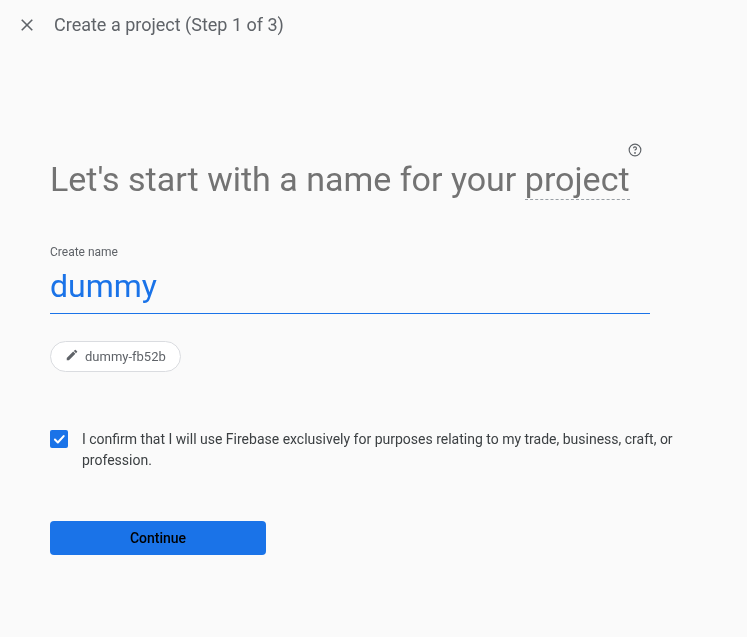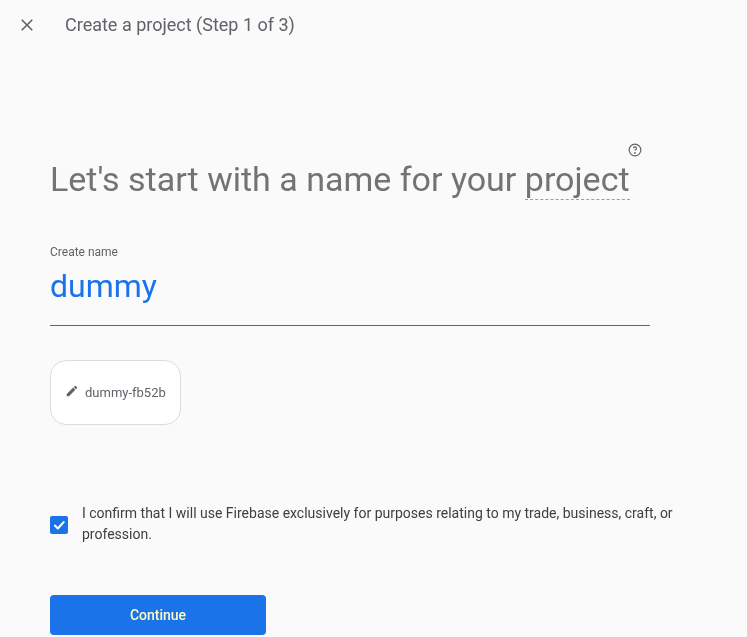--- a/index.html
+++ b/index.html
@@ -24,21 +24,20 @@
       color: #5f6368;
       cursor: pointer;
       display: flex;
       align-items: center;
       justify-content: center;
     }
     .header-title {
       font-size: 18px;
       color: #5f6368;
       font-weight: 400;
-      margin-left: 11px;
     }
     .content {
       padding: 0 50px;
       margin-top: 105px;
     }
     .main-heading {
       font-size: 34px;
       font-weight: 400;
       color: #737373;
       line-height: 1.5;
@@ -66,48 +65,48 @@
       margin-bottom: 4px;
     }
     .project-input {
       width: 600px;
       border: none;
       border-bottom: 1px solid #1a73e8;
       background: transparent;
       font-size: 32px;
       color: #1a73e8;
       font-weight: 400;
-      padding: 4px 0 20px 0;
+      padding: 4px 0 8px 0;
       outline: none;
       font-family: inherit;
     }
     .chip {
       display: inline-flex;
       align-items: center;
       gap: 6px;
       border: 1px solid #dadce0;
       border-radius: 16px;
-      padding: 22px 14px;
-      margin-top: 34px;
+      padding: 5px 14px;
+      margin-top: 27px;
       cursor: pointer;
       background: #fff;
     }
     .chip svg {
       width: 14px;
       height: 14px;
     }
     .chip-text {
       font-size: 13px;
       color: #5f6368;
     }
     .confirm-row {
       display: flex;
-      align-items: center;
+      align-items: flex-start;
       gap: 14px;
-      margin-top: 78px;
+      margin-top: 57px;
     }
     .checkbox {
       width: 18px;
       height: 18px;
       background: #1a73e8;
       border-radius: 2px;
       display: flex;
       align-items: center;
       justify-content: center;
       flex-shrink: 0;
@@ -118,27 +117,27 @@
       width: 14px;
       height: 14px;
     }
     .confirm-text {
       font-size: 14px;
       color: #3c4043;
       line-height: 1.5;
     }
     .continue-btn {
       background: #1a73e8;
-      color: #fef9c3;
+      color: #000000;
       border: none;
       border-radius: 4px;
       font-size: 14px;
       font-weight: 500;
       padding: 0 24px;
-      height: 40px;
+      height: 34px;
       width: 216px;
       margin-top: 50px;
       cursor: pointer;
       font-family: inherit;
     }
   </style>
 </head>
 <body>
 
 <div class="header">

